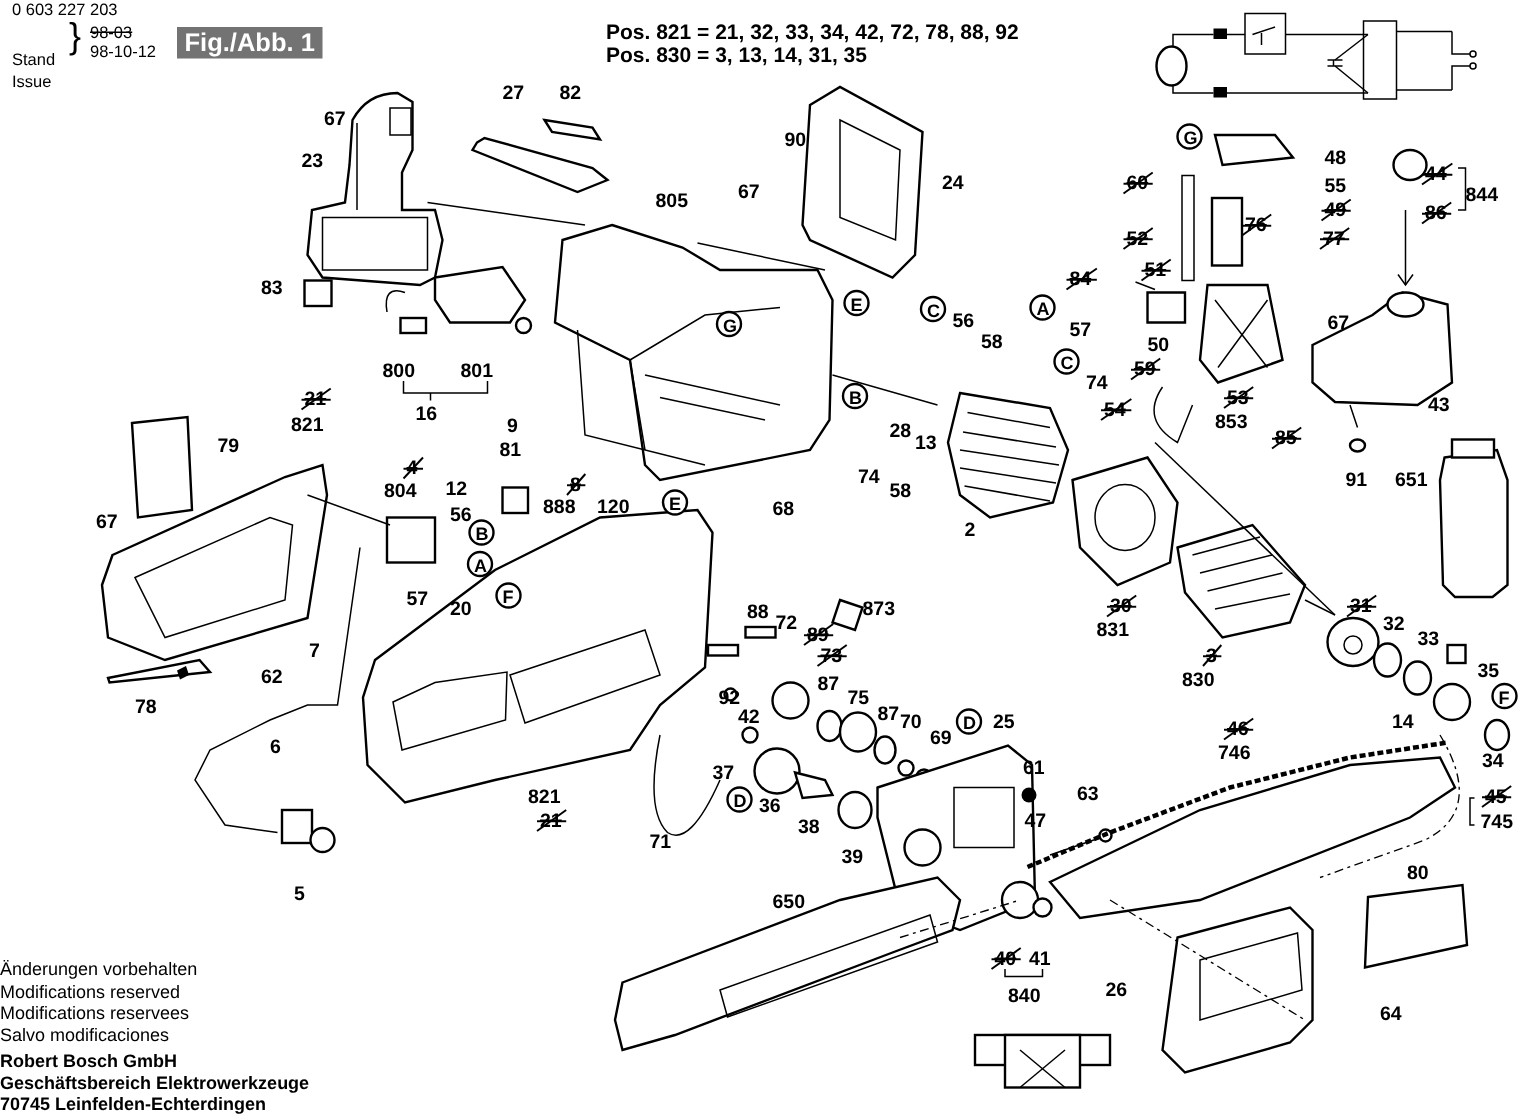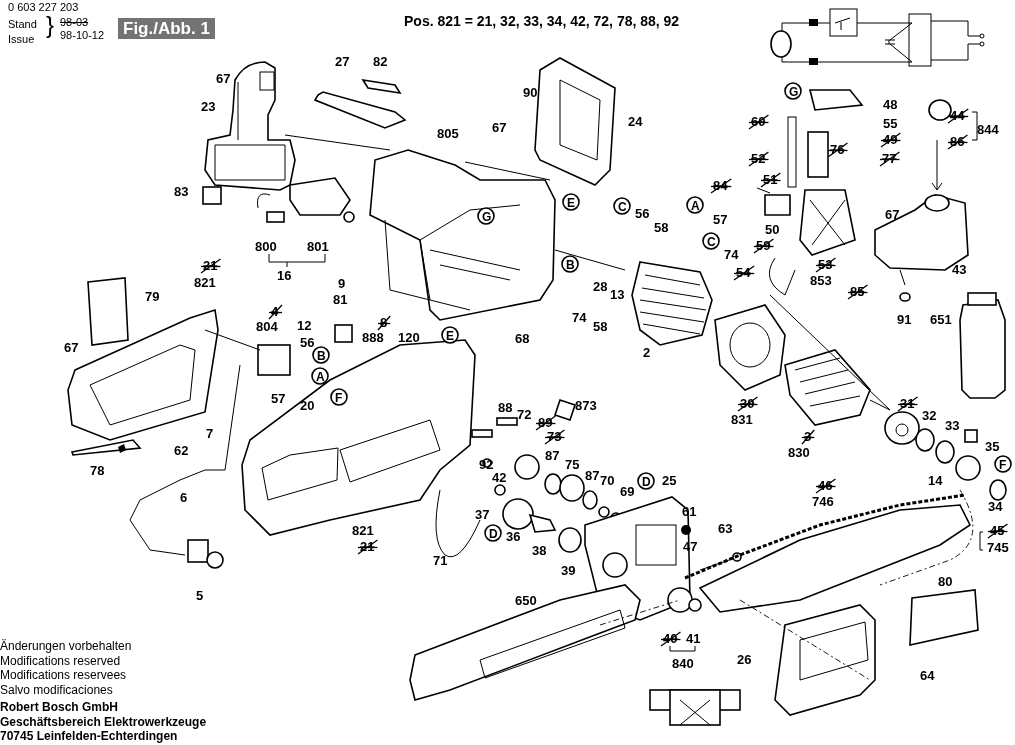--- a/index.html
+++ b/index.html
@@ -23,36 +23,37 @@
   .thin { fill:none; stroke:#000; stroke-width:1; }
   .dash { fill:none; stroke:#000; stroke-width:0.9; stroke-dasharray:6 3 2 3; }
   .lead { fill:none; stroke:#000; stroke-width:1; }
   .cross { stroke:#000; stroke-width:1.3; }
 </style>
 </head>
 <body>
 
 <div class="hdr" style="left:8px; top:1px;">
   <div class="hdr-line">0 603 227 203</div>
-  <div class="hdr-line" style="margin-top:4px;">
+  <div class="hdr-line" style="margin-top:20px;">
     <span>Stand</span>
   </div>
   <div class="hdr-line" style="margin-top:2px;">
     <span>Issue</span>
   </div>
 </div>
 <div class="brace" style="left:46px; top:13px;">}</div>
 <div class="hdr" style="left:60px; top:16px;">
   <div class="hdr-line strike">98-03</div>
   <div class="hdr-line" style="margin-top:0;">98-10-12</div>
 </div>
 <div class="figbox">Fig./Abb. 1</div>
 
 <div class="pos">
   <div class="pos-line">Pos. 821 = 21, 32, 33, 34, 42, 72, 78, 88, 92</div>
+  <div class="pos-line">Pos. 830 = 3, 13, 14, 31, 35</div>
 </div>
 
 <div class="footer">
   <div>Änderungen vorbehalten</div>
   <div>Modifications reserved</div>
   <div>Modifications reservees</div>
   <div>Salvo modificaciones</div>
   <div class="b" style="margin-top:3px;">Robert Bosch GmbH</div>
   <div class="b">Geschäftsbereich Elektrowerkzeuge</div>
   <div class="b">70745 Leinfelden-Echterdingen</div>

